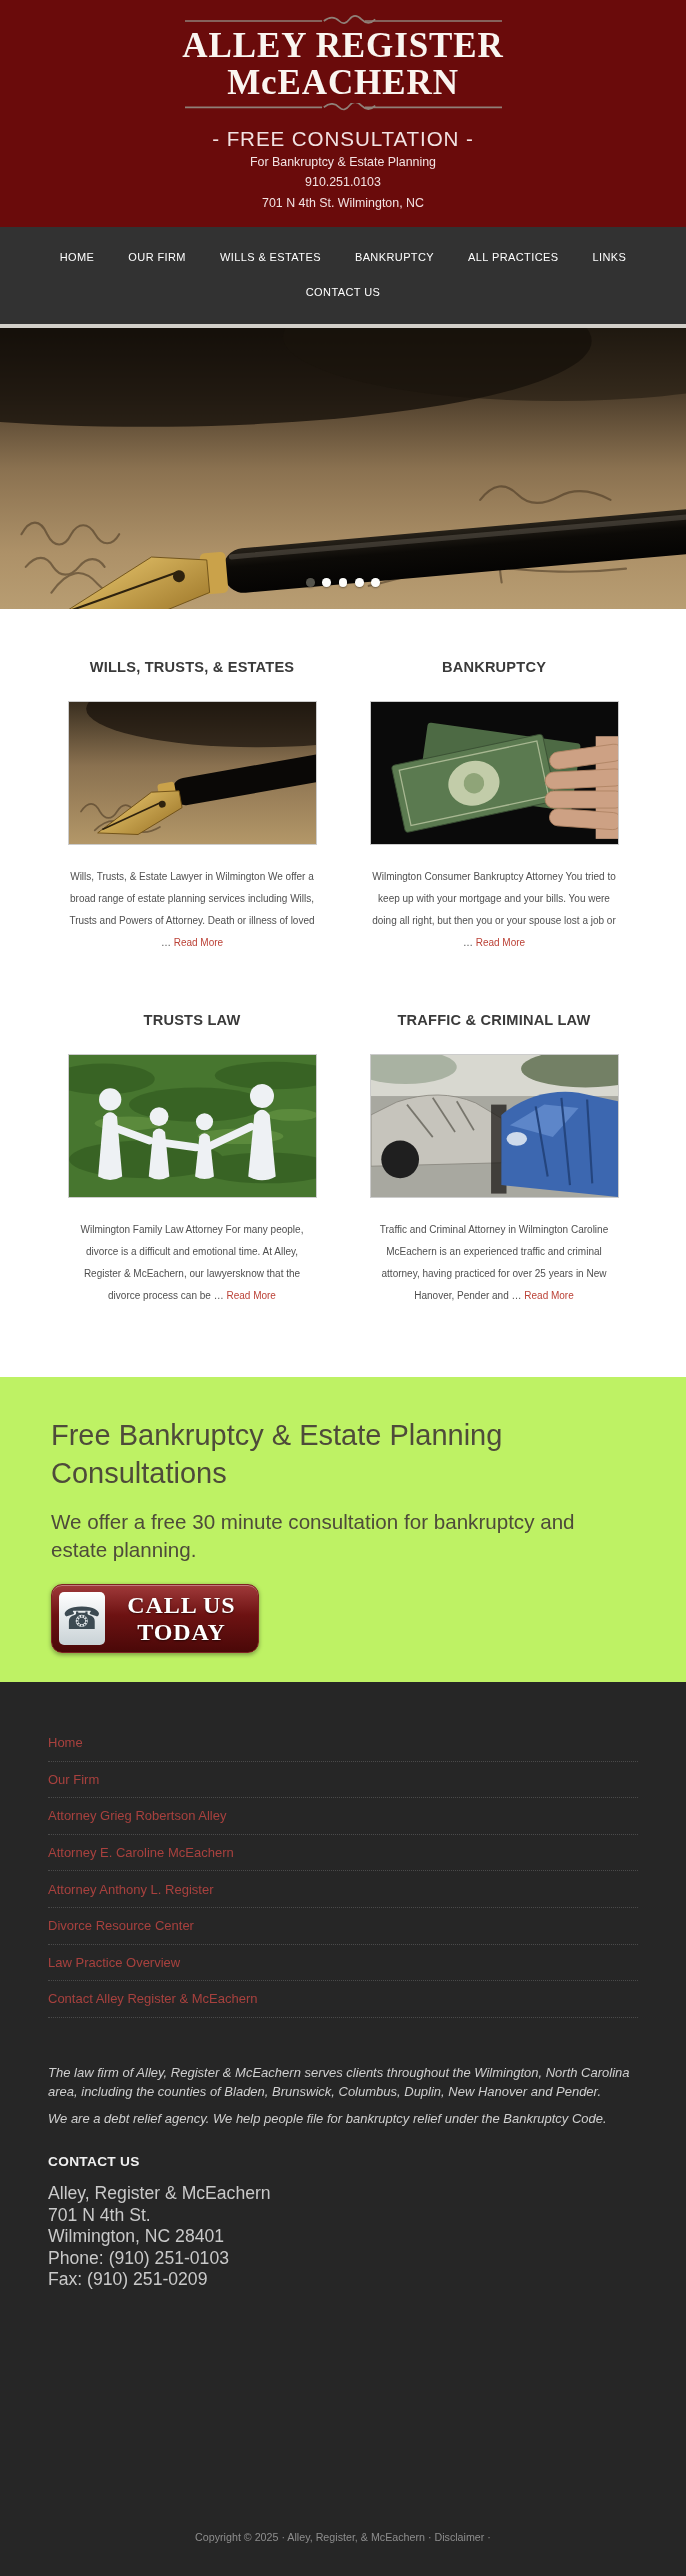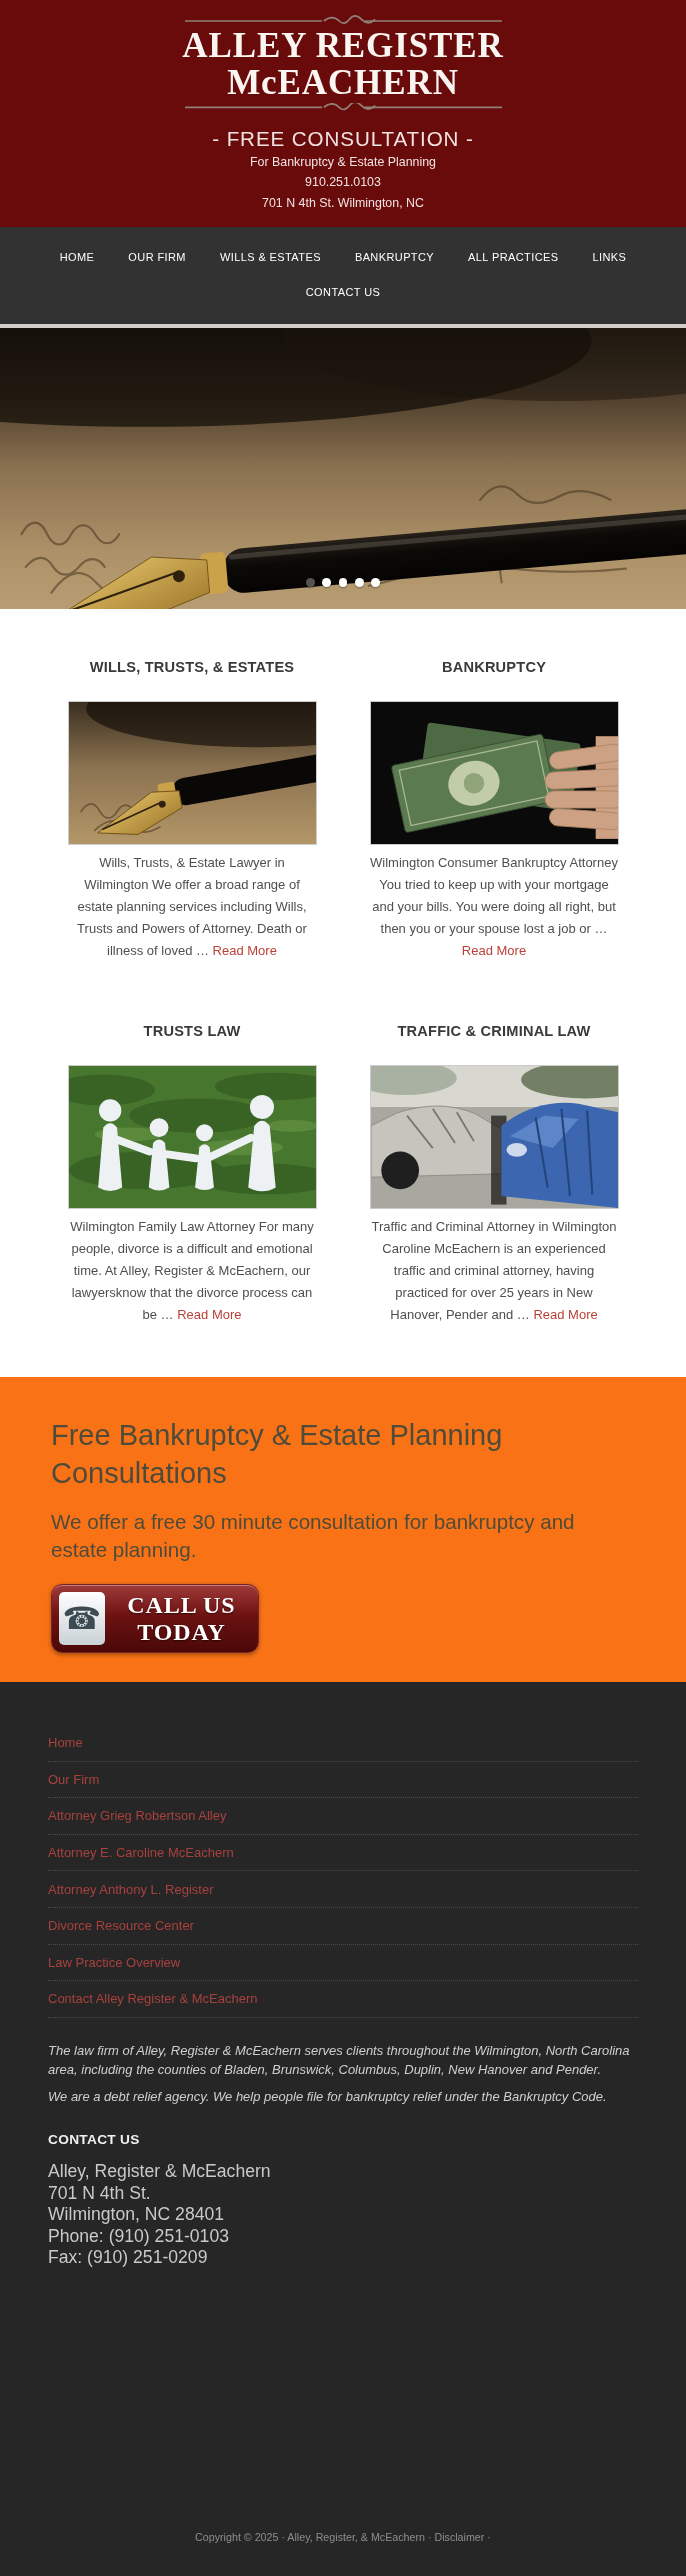--- a/index.html
+++ b/index.html
@@ -26,43 +26,43 @@
   .dot{width:8.6px;height:8.6px;border-radius:50%;background:#fdfdfb;box-shadow:0 0.9px 1.7px rgba(0,0,0,.35);cursor:pointer;}
   .dot.active{background:#55544c;}
 
   
   .practices{height:768px;box-sizing:border-box;padding-top:50px;background:#fff;overflow:hidden;}
   .practice-grid{width:551px;margin:0 auto;display:grid;grid-template-columns:249px 249px;column-gap:53px;row-gap:48px;}
   .practice-card{text-align:center;}
   .practice-title{font-size:14.6px;font-weight:bold;color:#3a3a3a;letter-spacing:0.2px;margin:0 0 26px 0;}
   .practice-img{width:247px;height:142px;border:0.9px solid #ccc;background:#000;cursor:pointer;overflow:hidden;}
   .practice-img svg{display:block;}
-  .practice-body{margin-top:7px;font-size:13px;line-height:22px;color:#4f4f4f;}
+  .practice-body{margin-top:21px;font-size:10px;line-height:22px;color:#4f4f4f;}
   .read-more{color:#bb4136;cursor:pointer;}
 
   
-  .cta{height:305px;background:#f97316;box-sizing:border-box;padding:39px 51px 0 51px;overflow:hidden;}
+  .cta{height:305px;background:#bef264;box-sizing:border-box;padding:39px 51px 0 51px;overflow:hidden;}
   .cta h2{margin:0;font-size:29px;font-weight:400;line-height:1.32;color:#4e4b3a;width:532px;}
   .cta p{margin:15.4px 0 0 0;font-size:20.6px;line-height:1.35;color:#4e4b3a;width:566px;}
   .cta-button{margin-top:20.6px;width:206px;height:67px;border-radius:11px;border:1.7px solid #7d2222;
     background:linear-gradient(#a03a3a 0%,#6d1212 45%,#4a0808 100%);
     box-shadow:inset 0 0.9px 0 rgba(255,255,255,.35),0 1.7px 4.3px rgba(0,0,0,.35);
     display:flex;align-items:center;cursor:pointer;}
   .phone-box{width:46px;height:53px;margin-left:6.9px;border-radius:5.1px;background:linear-gradient(#ffffff 0%,#c9d2d6 100%);
     display:flex;align-items:center;justify-content:center;font-size:31px;color:#3c4a52;}
   .btn-text{flex:1;text-align:center;font-family:"Liberation Serif","DejaVu Serif",serif;font-weight:bold;color:#ffffff;
     font-size:24px;line-height:1.1;letter-spacing:0.9px;text-shadow:0 0.9px 1.7px rgba(0,0,0,.55);}
 
   
   .site-footer{height:895px;background:#262626;box-sizing:border-box;padding:43px 48px 0 48px;display:flex;flex-direction:column;}
   .footer-links{list-style:none;margin:0;padding:0;}
   .footer-links li{border-bottom:0.9px dotted #4a4a4a;}
   .footer-links a{display:block;padding:10.3px 0;color:#a8413e;font-size:13px;}
   .footer-para{margin:0;font-style:italic;font-size:13px;line-height:1.5;color:#cfcfcf;}
-  .footer-para.first{margin-top:23px;}
+  .footer-para.first{margin-top:45px;}
   .footer-para.second{margin-top:7px;}
   .footer-contact-heading{margin-top:26px;font-weight:bold;font-size:13.7px;letter-spacing:0.3px;color:#f0f0f0;}
   .footer-address{margin-top:13.7px;font-size:17.6px;line-height:1.23;color:#c9c9c9;}
   .copyright{margin-top:auto;padding-bottom:34px;text-align:center;font-size:10.7px;color:#8d8d8d;}
   .copyright a{color:#8d8d8d;}
 </style>
 </head>
 <body>
 
 <header class="site-header">

